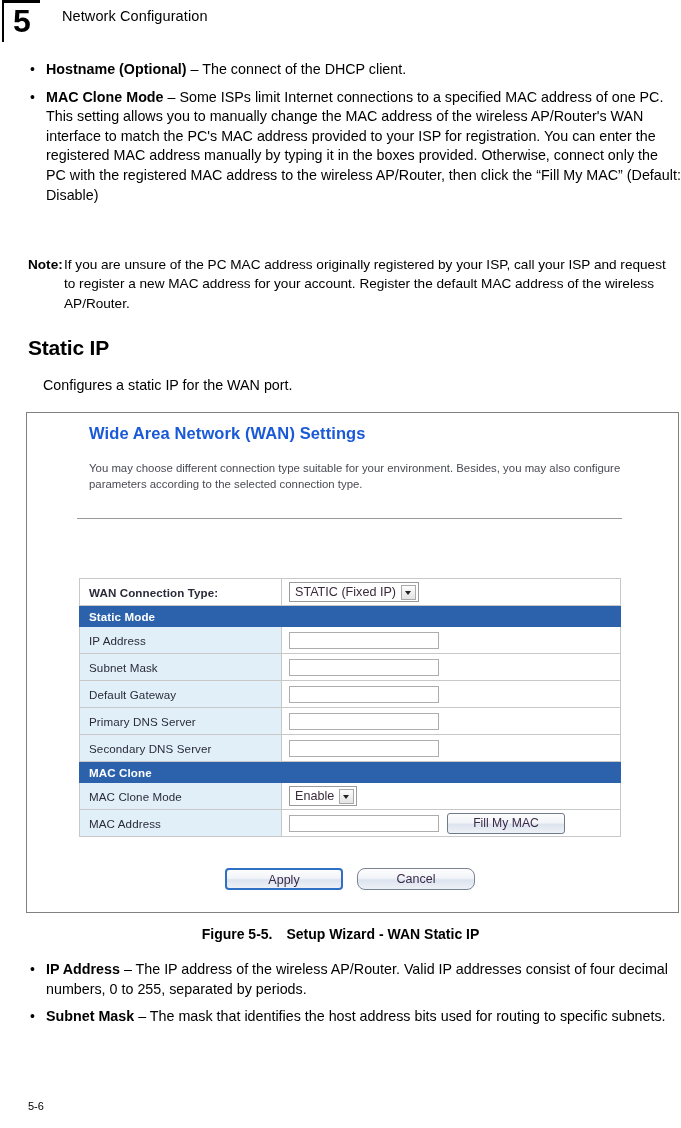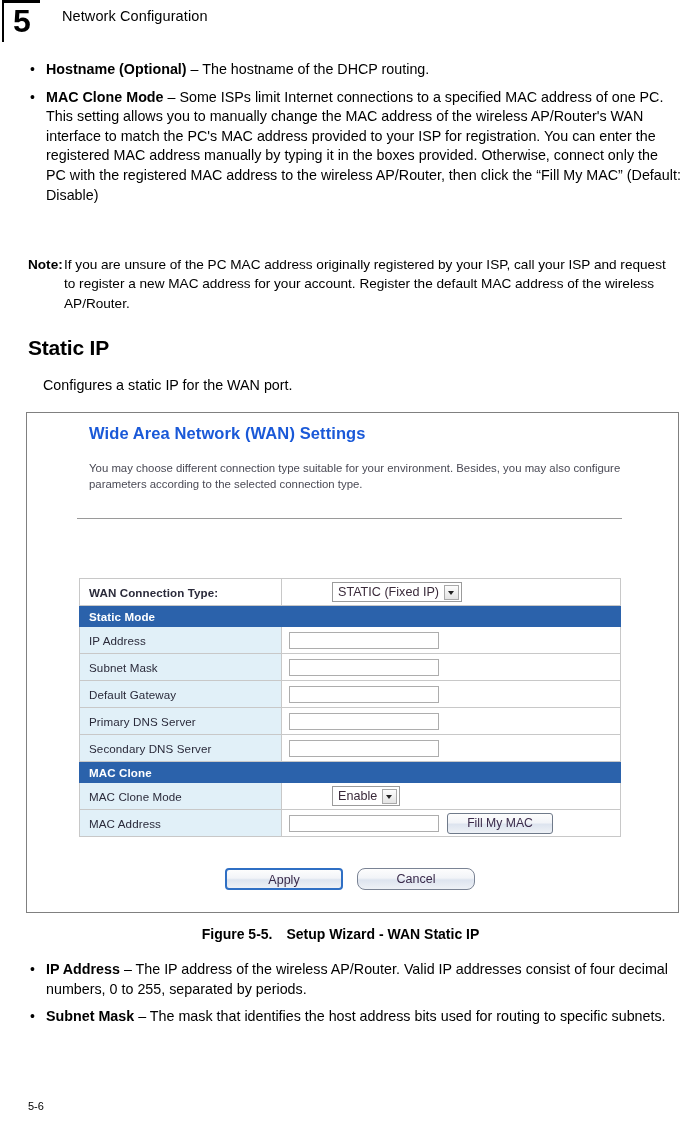--- a/index.html
+++ b/index.html
@@ -218,21 +218,20 @@
     border: 1px solid #9b9b9b;
     background: #ffffff;
     vertical-align: middle;
     padding: 0 0 0 5px;
     box-sizing: border-box;
     position: relative;
     font-size: 12.6px;
     color: #3a2a3a;
     line-height: 18px;
     white-space: nowrap;
-    margin-left: 43px;
   }
   .selectbox .sel-label { padding-right: 22px; }
   .selectbox .arrow-btn {
     position: absolute;
     right: 2px;
     top: 2px;
     width: 15px;
     height: 15px;
     background: linear-gradient(#fdfdfd, #e4e4e4);
     border: 1px solid #a9a9a9;
@@ -256,21 +255,21 @@
     color: #3a2a4a;
     background: linear-gradient(#fdfdfd 0%, #f2f4f8 45%, #dde4ef 55%, #eef1f6 100%);
     border: 1px solid #6f7a8a;
     border-radius: 3px;
     box-sizing: border-box;
     line-height: 19px;
     height: 21px;
     vertical-align: middle;
   }
   .btn-fillmac {
-    width: 106px;
+    width: 118px;
     margin-left: 8px;
     font-size: 12.2px;
   }
   .action-bar {
     position: absolute;
     left: 52px;
     top: 455px;
     width: 542px;
     text-align: center;
   }
@@ -316,21 +315,21 @@
 
 <div class="page-header">
   <div class="chapter-rule-left"></div>
   <div class="chapter-rule-top"></div>
   <div class="chapter-badge">5</div>
   <div class="header-title">Network Configuration</div>
 </div>
 
 <div class="bullet-list">
   <div class="bullet">
-    <span class="dot">•</span><b>Hostname (Optional)</b><span> – The hostname of the DHCP routing.</span>
+    <span class="dot">•</span><b>Hostname (Optional)</b><span> – The connect of the DHCP client.</span>
   </div>
   <div class="bullet">
     <span class="dot">•</span><b>MAC Clone Mode</b><span> – Some ISPs limit Internet connections to a specified MAC address of one PC. This setting allows you to manually change the MAC address of the wireless AP/Router's WAN interface to match the PC's MAC address provided to your ISP for registration. You can enter the registered MAC address manually by typing it in the boxes provided. Otherwise, connect only the PC with the registered MAC address to the wireless AP/Router, then click the “Fill My MAC” (Default: Disable)</span>
   </div>
 </div>
 
 <div class="note-block">
   <span class="note-label">Note:</span>
   <span class="note-text">If you are unsure of the PC MAC address originally registered by your ISP, call your ISP and request to register a new MAC address for your account. Register the default MAC address of the wireless AP/Router.</span>
 </div>

